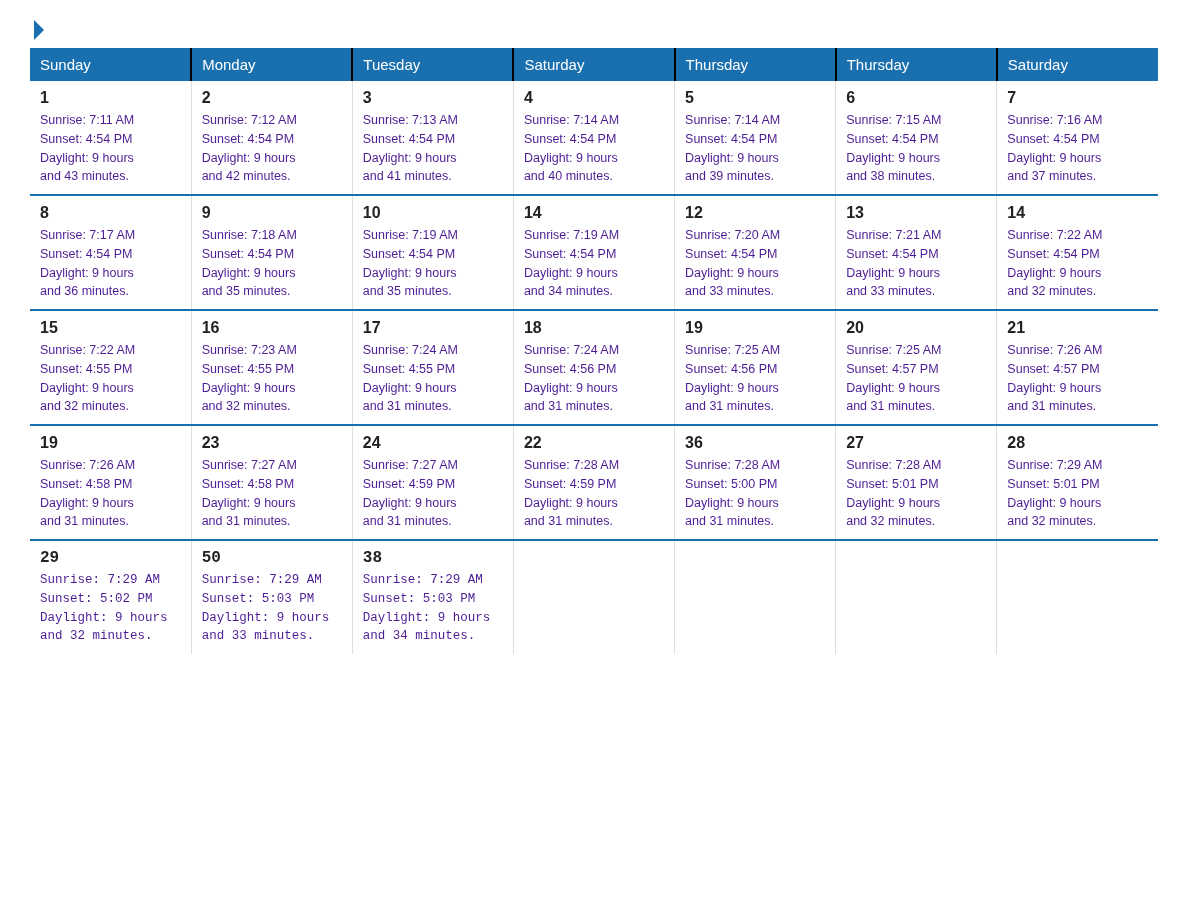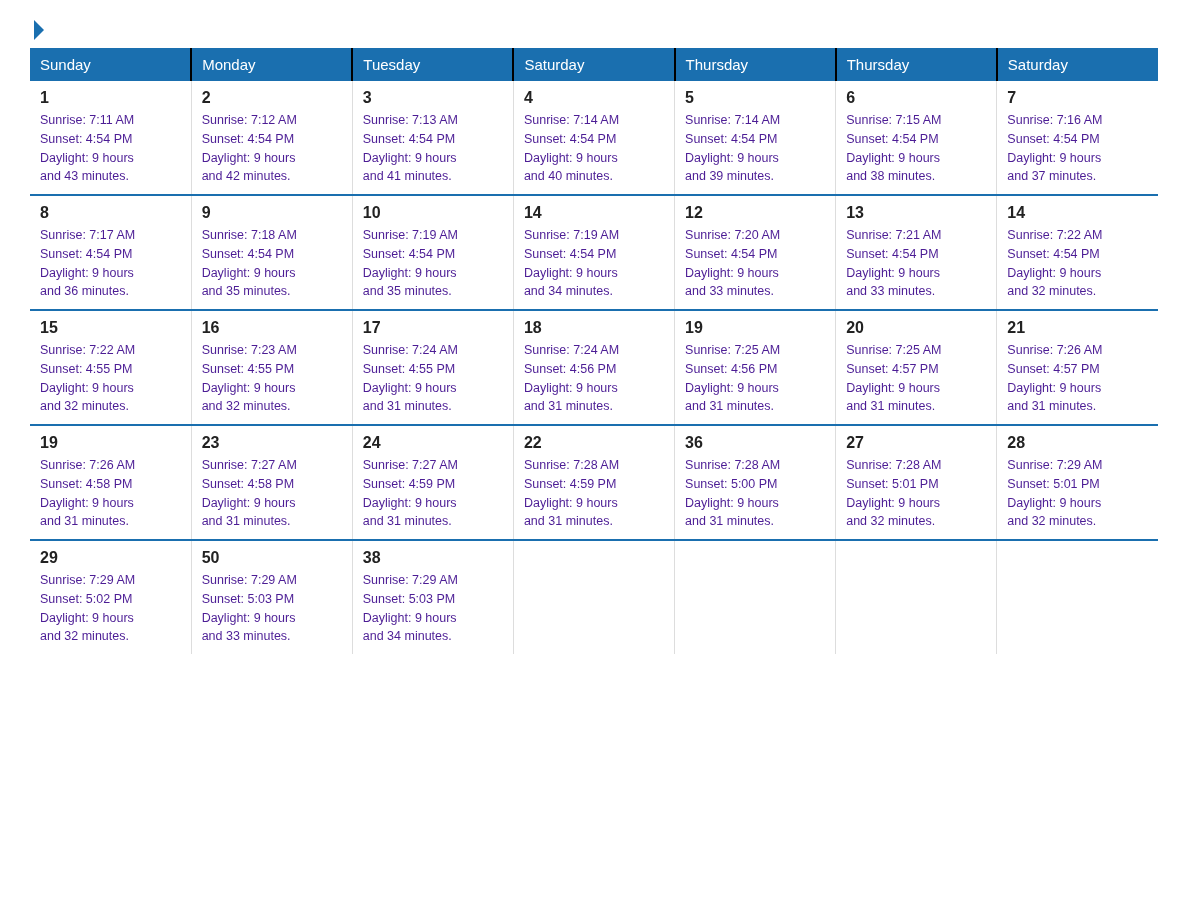--- a/index.html
+++ b/index.html
@@ -95,20 +95,21 @@
       display: block;
       margin-bottom: 4px;
     }
     .day-info {
       font-size: 12.5px;
       line-height: 1.5;
       color: #4c1d95;
     }
     tbody tr:last-child {
       border-bottom: none;
+      font-family: Liberation Mono, monospace;
     }
   </style>
 </head>
 <body>
 
 <div class="header">
   <div class="logo">
     <div class="logo-top">
       <span></span>
         <span class="logo-arrow"></span>

